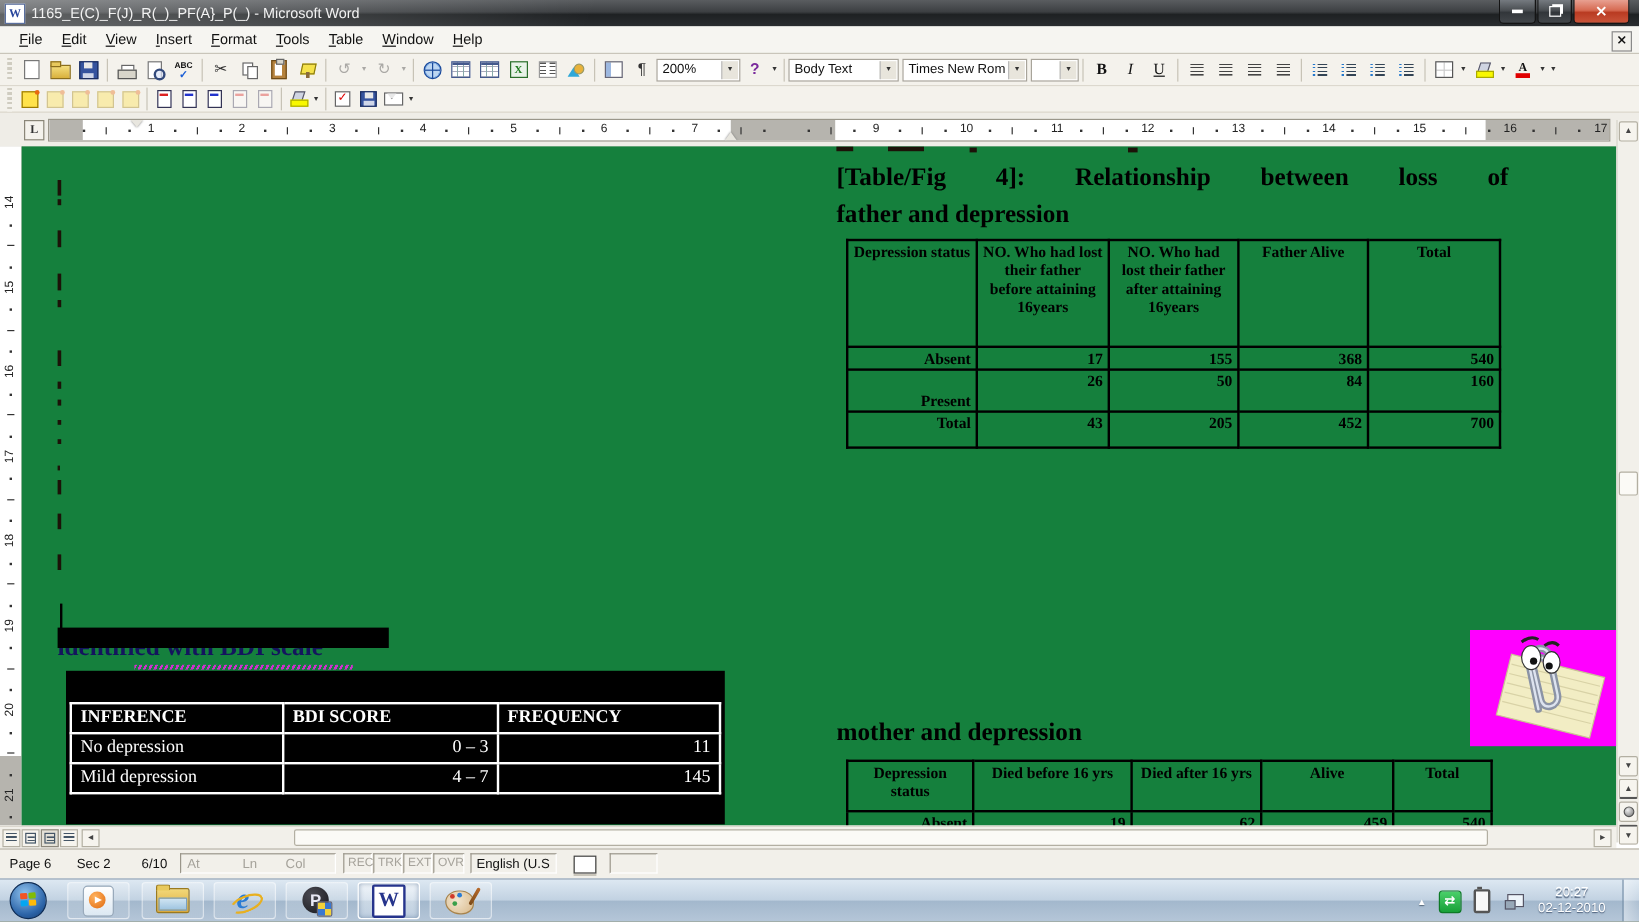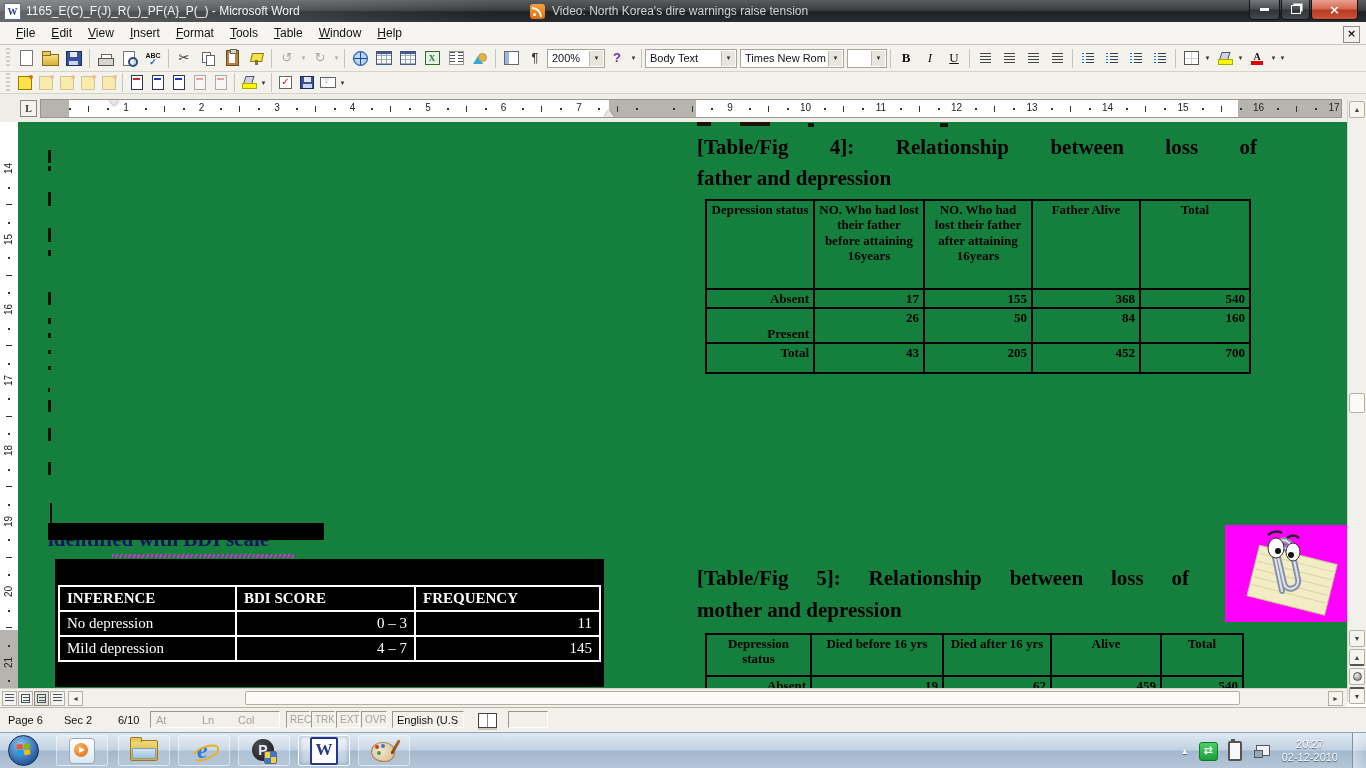--- a/index.html
+++ b/index.html
@@ -236,27 +236,20 @@
 </style>
 </head>
 <body>
 
 <div class="screen">
 
   <div class="abs titlebar">
     <div class="abs sheen"></div>
     <div class="abs app-icon16">W</div>
     <span class="abs title-text">1165_E(C)_F(J)_R(_)_PF(A}_P(_) - Microsoft Word</span>
-    <div class="abs notif">
-      <span class="rss">
-          <i></i>
-          <b></b>
-        </span>
-      <span class="notif-text">Video: North Korea's dire warnings raise tension</span>
-    </div>
     <div class="abs winctl">
       <div class="wbtn min">
           <div class="glyph-min"></div>
         </div>
       <div class="wbtn res">
           <div class="glyph-res"></div>
         </div>
       <div class="wbtn cls">
           <div class="glyph-cls">×</div>
         </div>
@@ -338,21 +331,21 @@
     <div class="tbtn">
         <div class="i-draw"></div>
       </div>
     <div class="tsep"></div>
     <div class="tbtn">
         <div class="i-docmap"></div>
       </div>
     <div class="tbtn">
         <span class="glyph-btn">¶</span>
       </div>
-    <div class="combo" style="width:58px">
+    <div class="combo" style="width:70px">
       <span>200%</span>
       <span class="ar">▼</span>
     </div>
     <div class="tbtn">
         <span class="glyph-btn" style="color:#7a2a9c;font-weight:bold">?</span>
       </div>
     <span class="drop">▼</span>
     <div class="tsep"></div>
     <div class="combo" style="width:92px">
       <span>Body Text</span>
@@ -675,21 +668,20 @@
         </tr>
         <tr>
           <td>Mild depression</td>
           <td class="num">4 – 7</td>
           <td class="num">145</td>
         </tr>
       </tbody>
         </table>
     </div>
 
-    <div class="h2 just" style="left:679px;top:441px;width:492px">[Table/Fig 5]: Relationship between loss of</div>
     <div class="h2" style="left:679px;top:473px;width:492px">mother and depression</div>
 
     <table class="wtable abs" style="left:687px;top:511px;width:537px">
       <colgroup>
           <col style="width:105px">
           <col style="width:132px">
           <col style="width:108px">
           <col style="width:110px">
           <col style="width:82px">
         </colgroup>

